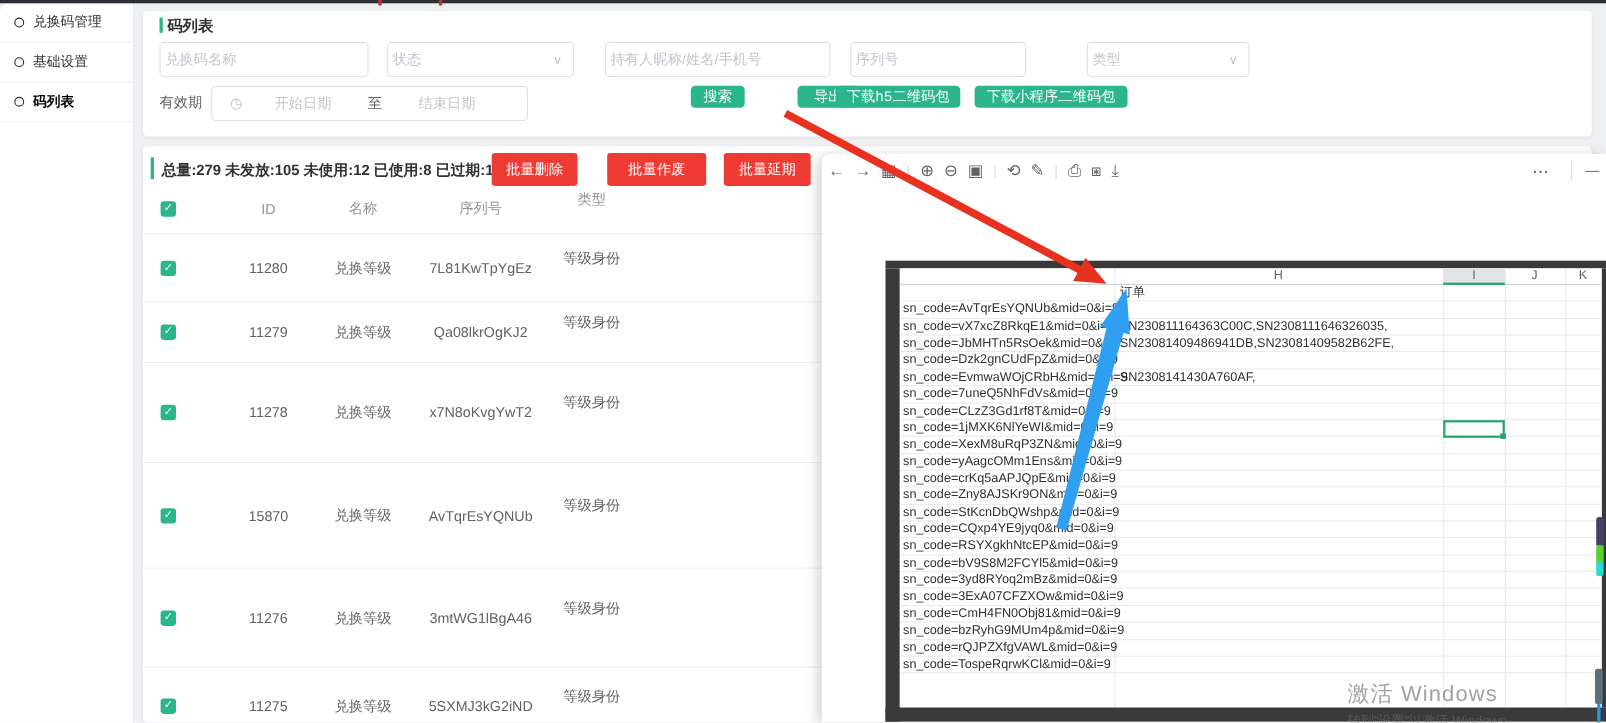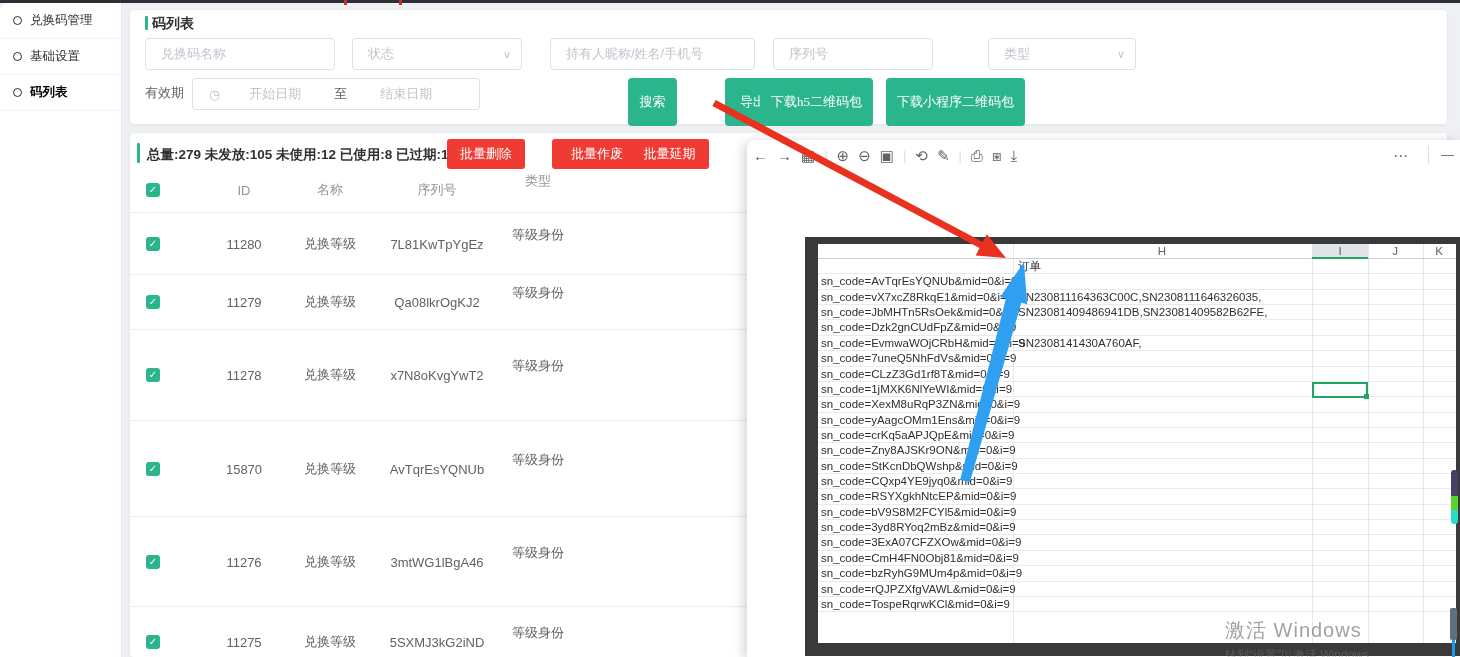--- a/index.html
+++ b/index.html
@@ -19,29 +19,29 @@
 
   
   .card{background:#fff;border-radius:4px;box-shadow:0 1px 4px rgba(0,0,0,.06);z-index:3}
   .filter-card{left:130px;top:10px;width:1317px;height:114px}
   .table-card{left:130px;top:133px;width:1317px;height:524px}
 
   .accent{width:3px;background:#2ab58c;border-radius:1px}
   .f-title{left:152px;top:15px;font-size:14px;font-weight:bold;color:#303133;z-index:4}
   .f-accent{left:145px;top:16px;height:14px;z-index:4}
 
-  .fbox{top:38px;height:32px;border:1px solid #dcdfe6;border-radius:4px;background:#fff;display:flex;align-items:center;padding:0 15px;font-size:13px;color:#c0c4cc;z-index:4}
+  .fbox{top:38px;height:32px;border:1px solid #dcdfe6;border-radius:4px;background:#fff;display:flex;align-items:center;padding:0 4px;font-size:13px;color:#c0c4cc;z-index:4}
   .fbox .chev{position:absolute;right:10px;color:#c0c4cc;font-size:11px}
   .vlabel{left:145px;top:84px;font-size:13px;color:#606266;z-index:4}
   .datebox{left:192px;top:78px;width:288px;height:32px;border:1px solid #dcdfe6;border-radius:4px;background:#fff;display:flex;align-items:center;font-size:13px;color:#c0c4cc;z-index:4}
   .datebox .clk{margin:0 10px 0 16px;font-size:13px;color:#c0c4cc}
   .datebox .ph{width:90px;text-align:center}
   .datebox .to{color:#606266;margin:0 14px}
 
-  .gbtn{top:78px;height:48px;background:#2ab58c;color:#fff;border:none;border-radius:4px;font-size:13px;display:flex;align-items:center;justify-content:center;cursor:pointer;z-index:4;font-family:Liberation Serif, serif}
+  .gbtn{top:78px;height:20px;background:#2ab58c;color:#fff;border:none;border-radius:4px;font-size:13px;display:flex;align-items:center;justify-content:center;cursor:pointer;z-index:4;font-family:Liberation Mono, monospace}
   .rbtn{top:6px;height:30px;background:#ef3b33;color:#fff;border:none;border-radius:3px;font-size:13px;display:flex;align-items:center;justify-content:center;cursor:pointer;z-index:4;font-family:inherit}
 
   
   .sum-accent{left:7px;top:10px;height:20px}
   .summary{left:17px;top:13px;font-size:13.5px;font-weight:bold;color:#303133}
   .thead{left:0;top:35px;width:1317px;height:45px;border-bottom:1px solid #ebeef5;position:absolute}
   .thead span{position:absolute;top:50%;transform:translate(-50%,-50%);font-size:13px;color:#909399}
   .cb{width:14px;height:14px;background:#2ab58c;border-radius:3px;color:#fff;font-size:10px;line-height:14px;text-align:center}
   .trows{left:0;top:80px;width:1317px;position:absolute}
   .trow{position:relative;border-bottom:1px solid #ebeef5}
@@ -141,21 +141,21 @@
 <button class="abs gbtn" style="left:628px;width:49px" data-name="search-button">搜索</button>
 <button class="abs gbtn" style="left:725px;width:56px" data-name="export-button">导出</button>
 <button class="abs gbtn" style="left:760px;width:113px" data-name="download-h5-qrcode-button">下载h5二维码包</button>
 <button class="abs gbtn" style="left:886px;width:139px" data-name="download-miniprogram-qrcode-button">下载小程序二维码包</button>
 
 <div class="abs card table-card" data-name="code-list-card">
   <div class="abs accent sum-accent" data-name="summary-accent-bar"></div>
   <div class="abs summary" data-name="summary-stats">总量:279 未发放:105 未使用:12 已使用:8 已过期:154</div>
   <button class="abs rbtn" style="left:317px;width:78px" data-name="batch-delete-button">批量删除</button>
   <button class="abs rbtn" style="left:422px;width:90px" data-name="batch-void-button">批量作废</button>
-  <button class="abs rbtn" style="left:500px;width:79px" data-name="batch-extend-button">批量延期</button>
+  <button class="abs rbtn" style="left:528px;width:79px" data-name="batch-extend-button">批量延期</button>
 
   <div class="thead" data-name="table-header">
     <div class="cb hd-cb" data-name="select-all-checkbox">✓</div>
     <span class="c-id" data-name="column-header-id">ID</span>
     <span class="c-name" data-name="column-header-name">名称</span>
     <span class="c-serial" data-name="column-header-serial">序列号</span>
     <span class="c-type" data-name="column-header-type">类型</span>
   </div>
 
   <div class="trows" data-name="table-body">

